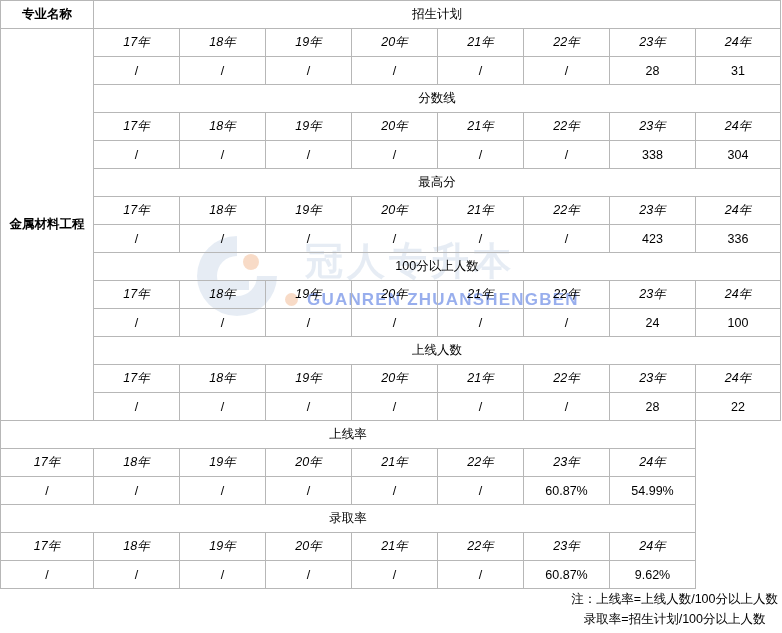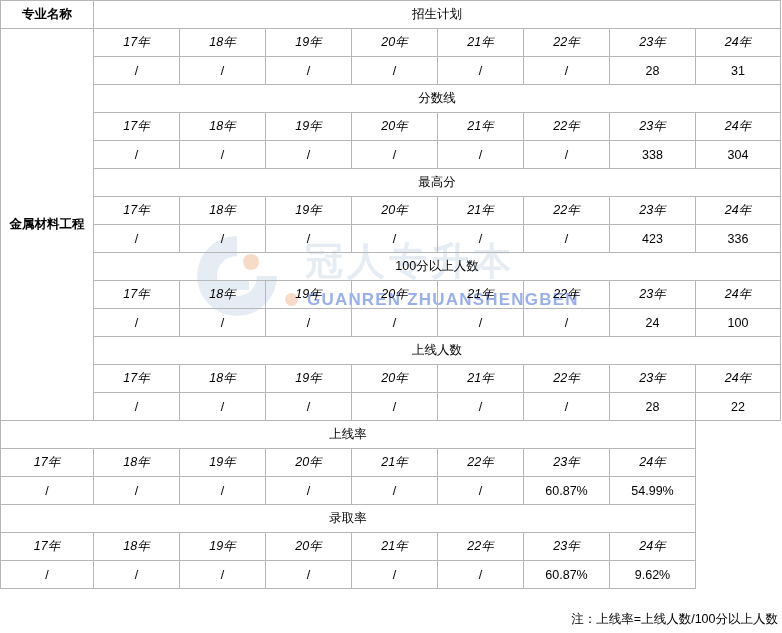--- a/index.html
+++ b/index.html
@@ -328,15 +328,16 @@
         <td class="valcell">/</td>
         <td class="valcell">/</td>
         <td class="valcell">60.87%</td>
         <td class="valcell">9.62%</td>
       </tr>
     </tbody>
   </table>
 
   <div class="note">
     <div>注：上线率=上线人数/100分以上人数</div>
+    <div>录取率=招生计划/100分以上人数</div>
   </div>
 
 </div>
 
 </body></html>

